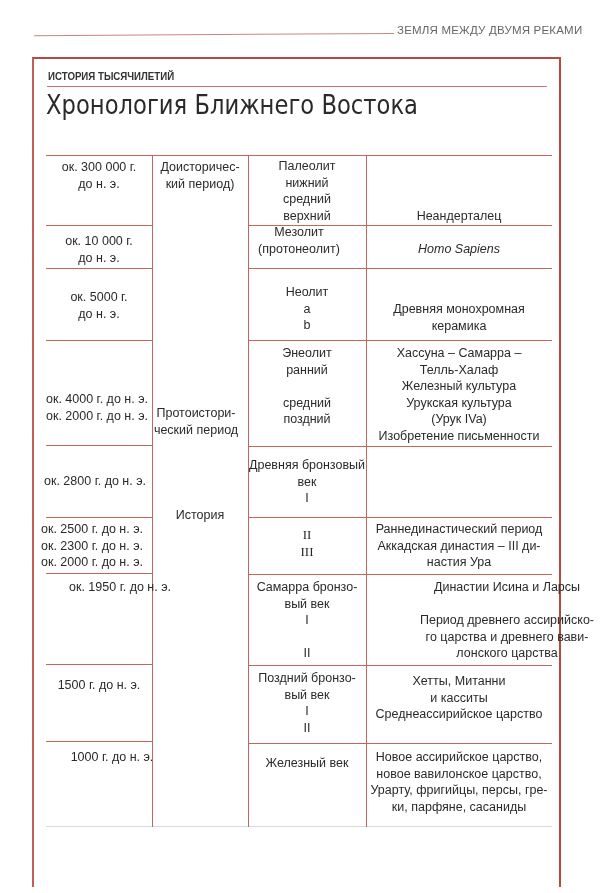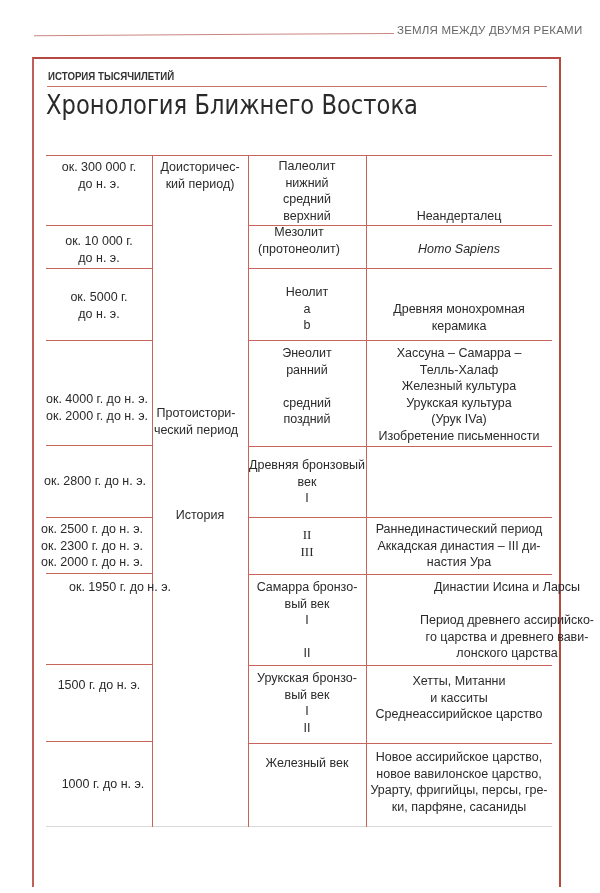--- a/index.html
+++ b/index.html
@@ -161,21 +161,21 @@
   <div class="cell date" style="left:0;top:134px;width:106px;">ок. 5000 г.
 до н. э.</div>
   <div class="cell date" style="left:-4px;top:236px;width:110px;">ок. 4000 г. до н. э.
 ок. 2000 г. до н. э.</div>
   <div class="cell date" style="left:-4px;top:318px;width:114px;text-align:left;padding-left:2px;">ок. 2800 г. до н. э.</div>
   <div class="cell date" style="left:-5px;top:366px;width:116px;text-align:left;">ок. 2500 г. до н. э.
 ок. 2300 г. до н. э.
 ок. 2000 г. до н. э.</div>
   <div class="cell date" style="left:-5px;top:424px;width:116px;text-align:left;margin-left:28px;">ок. 1950 г. до н. э.</div>
   <div class="cell date" style="left:0;top:522px;width:106px;">1500 г. до н. э.</div>
-  <div class="cell date" style="left:4px;top:594px;width:106px;margin-top:27px;">1000 г. до н. э.</div>
+  <div class="cell date" style="left:13px;top:594px;width:106px;">1000 г. до н. э.</div>
 
   <div class="cell" style="left:106px;top:4px;width:96px;">Доисторичес-
 кий период)</div>
   <div class="cell" style="left:102px;top:250px;width:96px;">Протоистори-
 ческий период</div>
   <div class="cell" style="left:106px;top:352px;width:96px;">История</div>
 
   <div class="cell" style="left:202px;top:3px;width:118px;">Палеолит
 нижний
 средний
@@ -193,21 +193,21 @@
   <div class="cell" style="left:202px;top:302px;width:118px;">Древняя бронзовый
 век
 I</div>
   <div class="cell roman" style="left:202px;top:372px;width:118px;">II
 III</div>
   <div class="cell" style="left:202px;top:424px;width:118px;">Самарра бронзо-
 вый век
 I
 
 II</div>
-  <div class="cell" style="left:202px;top:515px;width:118px;">Урукская бронзо-
+  <div class="cell" style="left:202px;top:515px;width:118px;">Поздний бронзо-
 вый век
 I
 II</div>
   <div class="cell" style="left:202px;top:600px;width:118px;">Железный век</div>
 
   <div class="cell" style="left:320px;top:36px;width:186px;">
     <div>Неандерталец</div>
     <div class="it">Homo Sapiens</div>
   </div>
   <div class="cell" style="left:320px;top:80px;width:186px;"></div>

